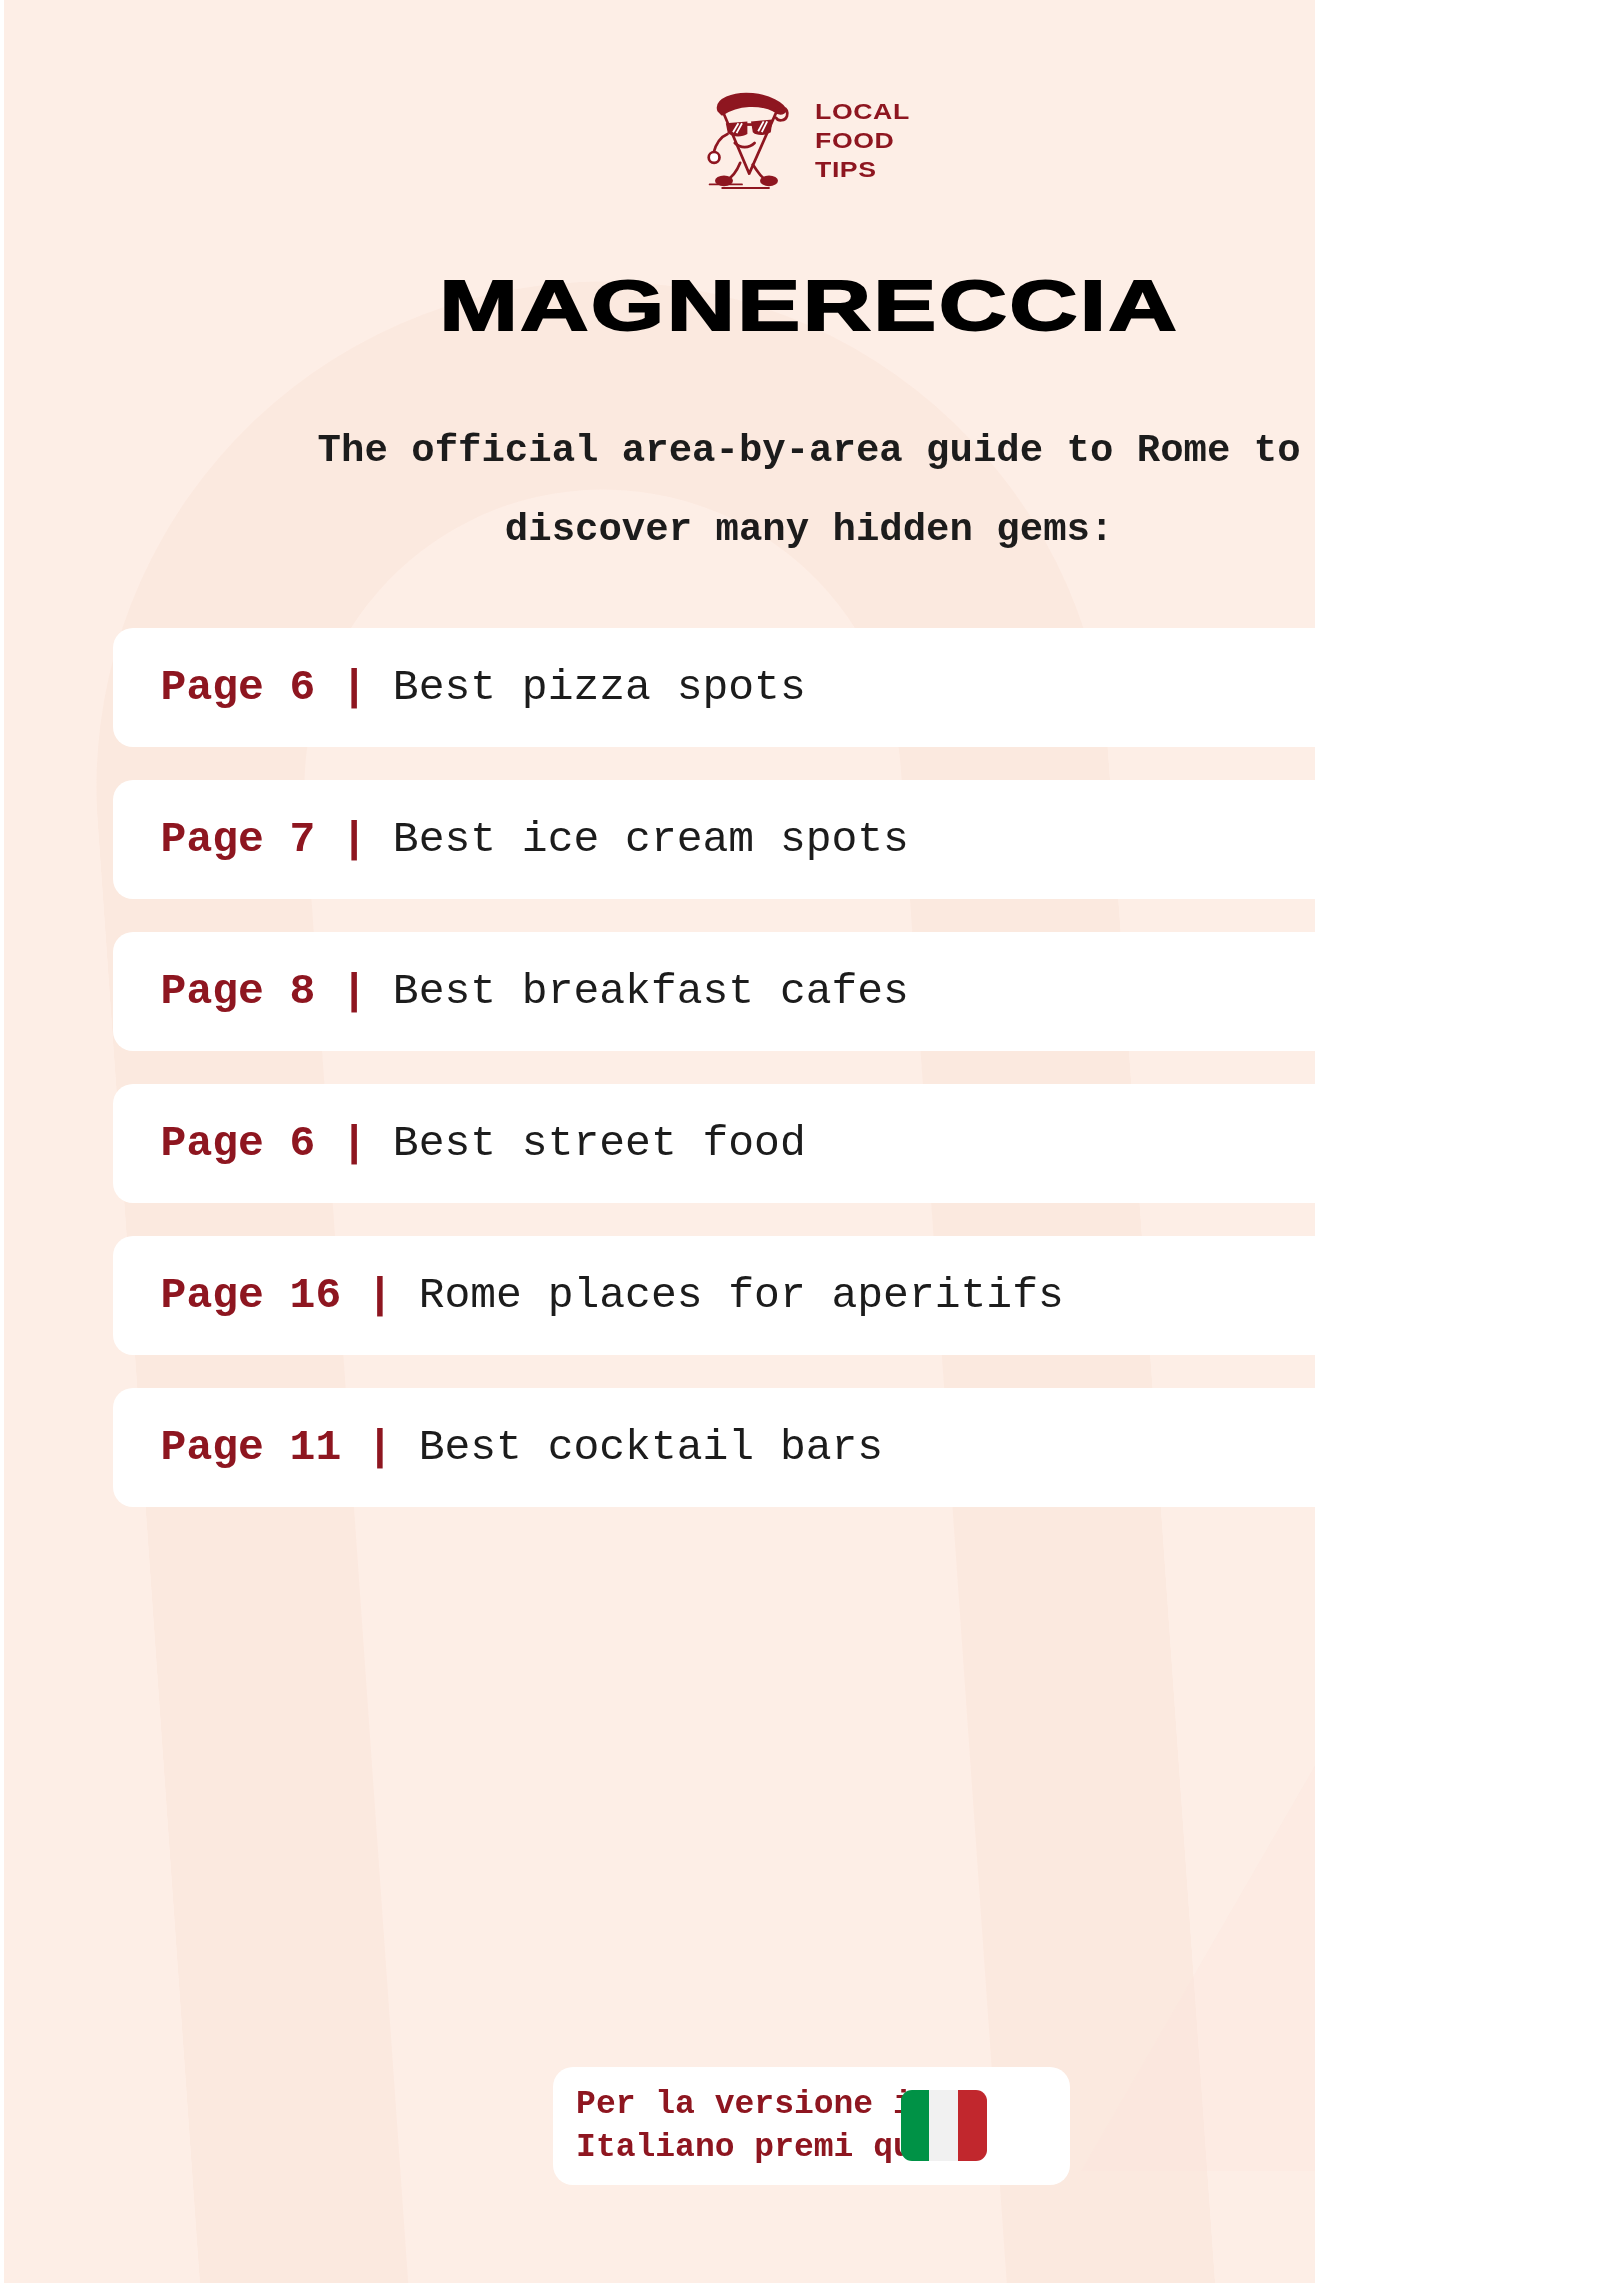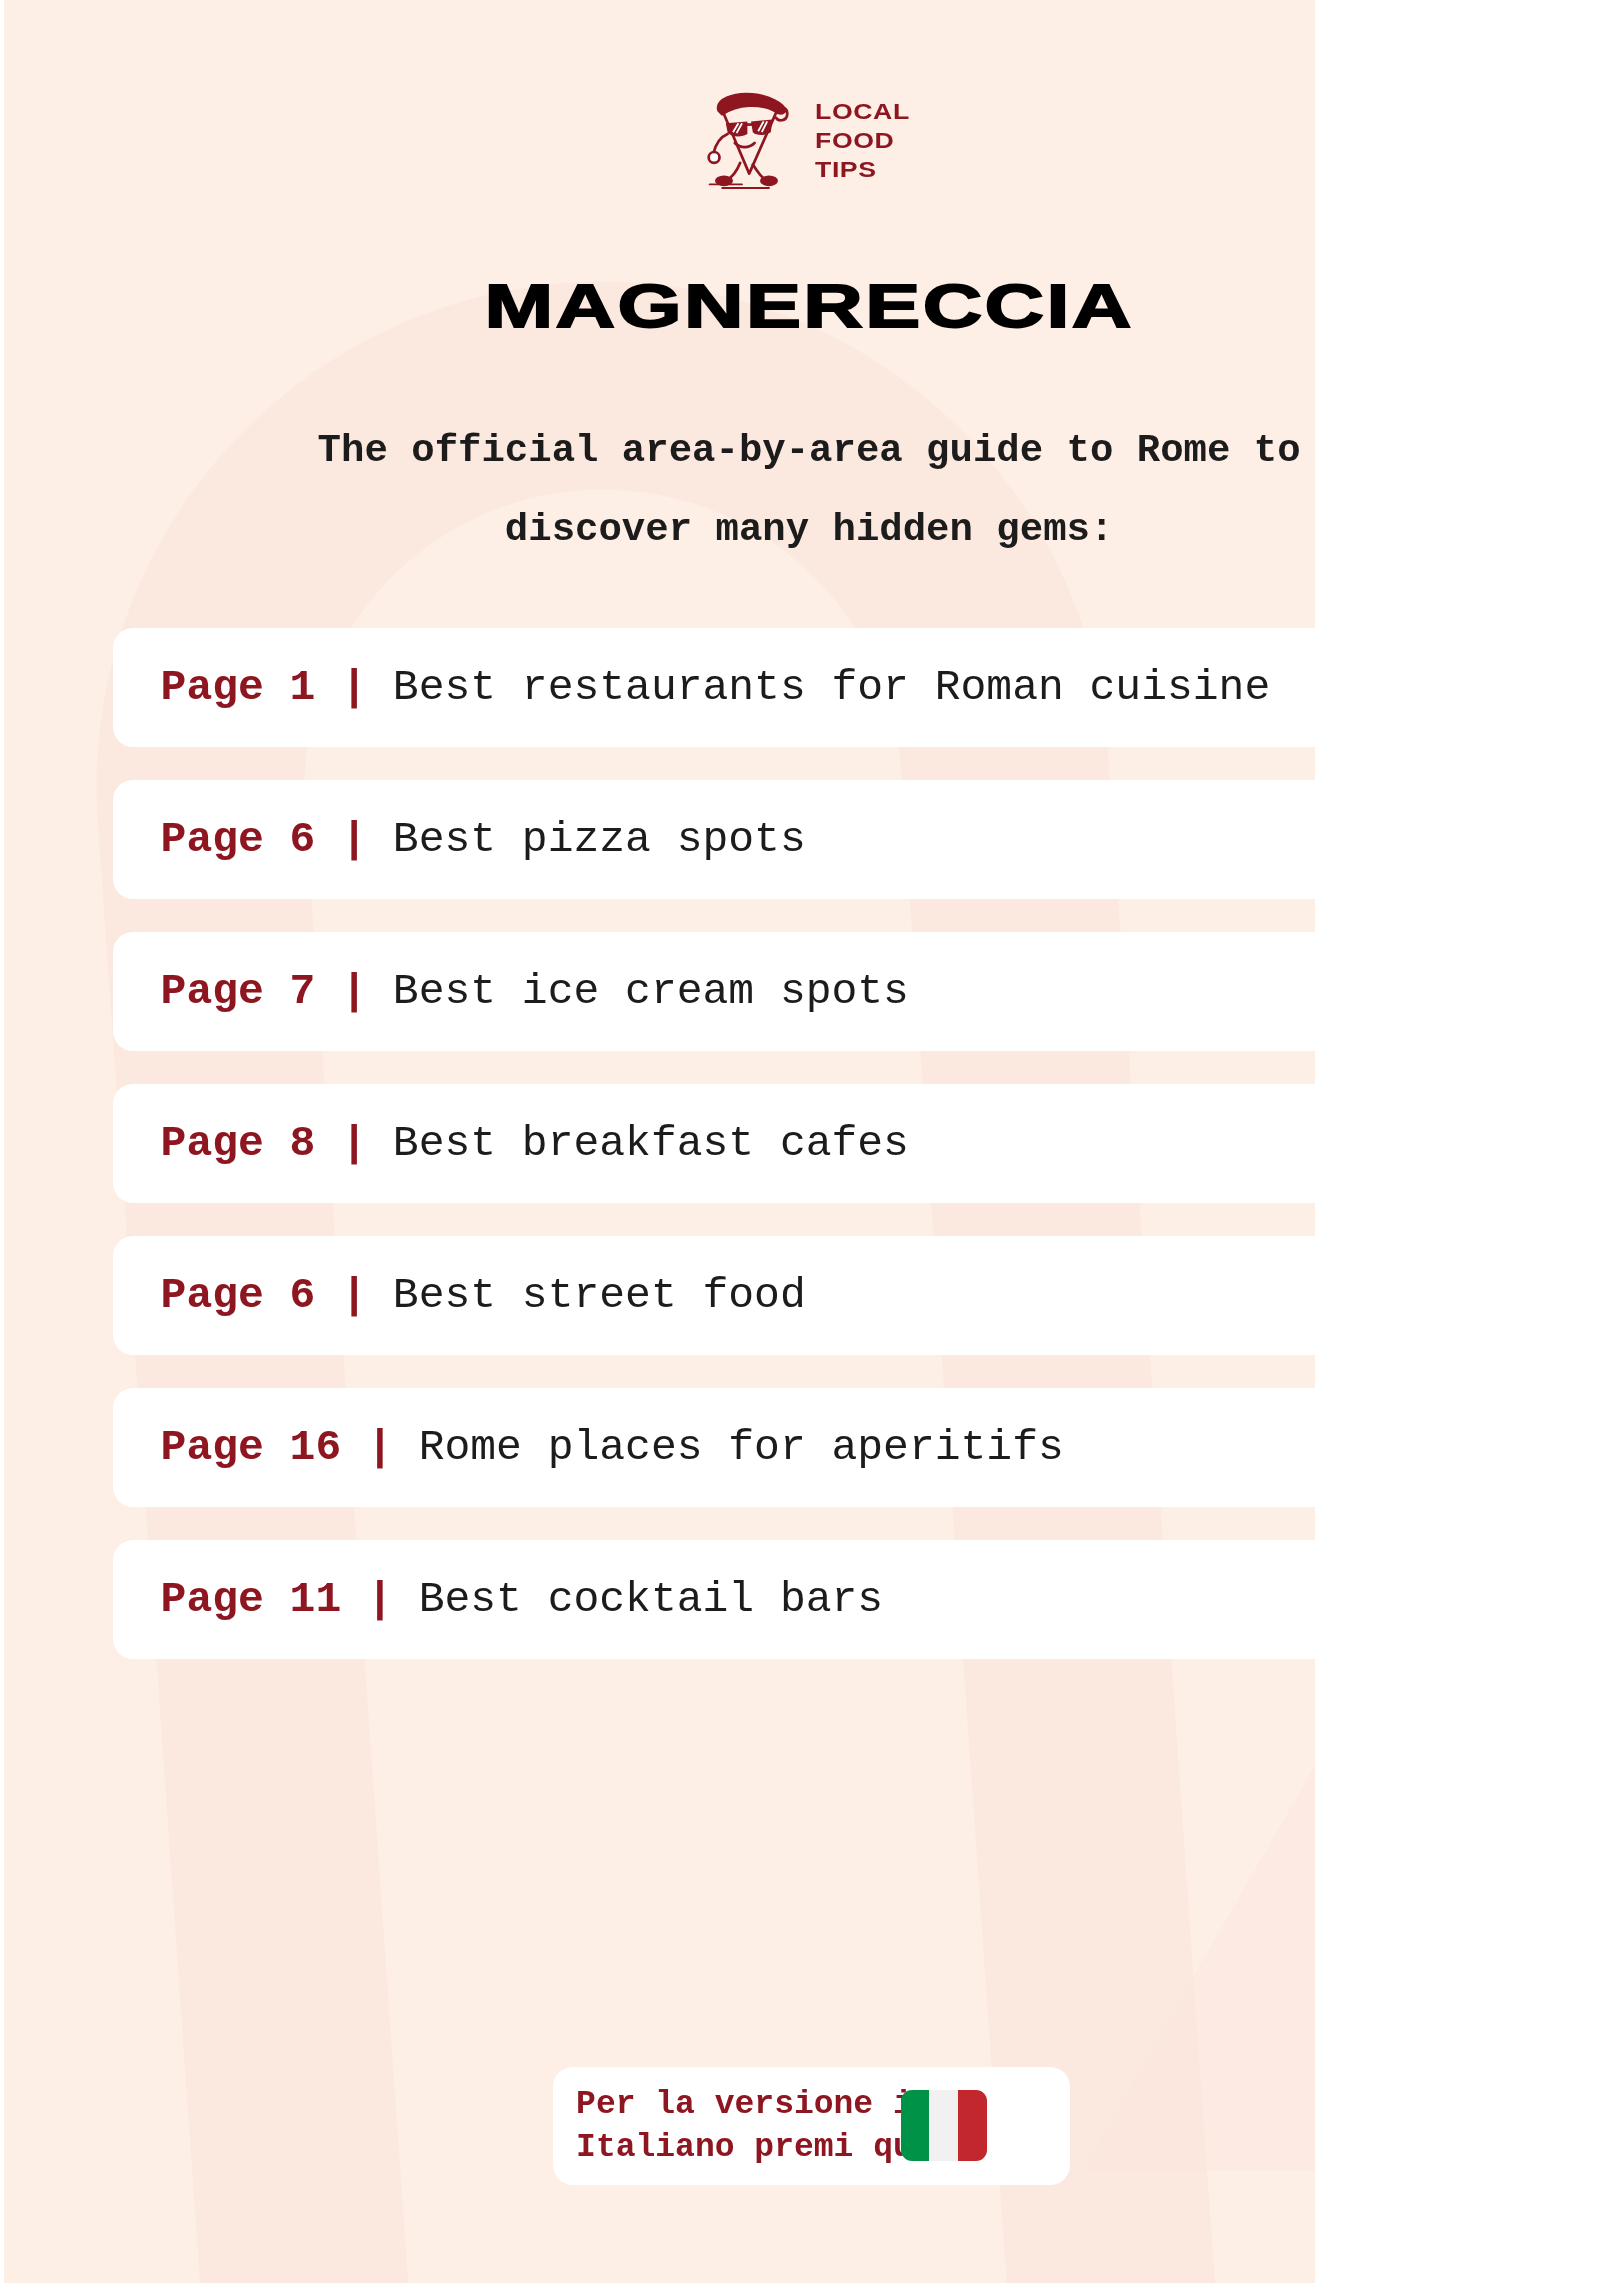--- a/index.html
+++ b/index.html
@@ -90,21 +90,21 @@
 
   
   .title {
     position: absolute;
     left: 0;
     width: 1611px;
     top: 251px;
     text-align: center;
     font-family: "Liberation Sans", sans-serif;
     font-weight: 700;
-    font-size: 62px;
+    font-size: 71px;
     line-height: 109px;
     color: #000000;
     letter-spacing: 1.8px;
   }
   .title span {
     display: inline-block;
     transform: scaleX(1.33);
     -webkit-text-stroke: 1.8px #000;
   }
 
@@ -249,23 +249,20 @@
     <span>MAGNERECCIA</span>
   </div>
 
   <div class="subtitle">
     <div>The official area-by-area guide to Rome to</div>
     <div>discover many hidden gems:</div>
   </div>
 
   <div class="list">
     <div class="card">
-      <span class="card-text"><span class="card-label">Page 1 | </span><span class="card-desc">Best restaurants for Roman cuisine</span></span>
-    </div>
-    <div class="card">
       <span class="card-text"><span class="card-label">Page 6 | </span><span class="card-desc">Best pizza spots</span></span>
     </div>
     <div class="card">
       <span class="card-text"><span class="card-label">Page 7 | </span><span class="card-desc">Best ice cream spots</span></span>
     </div>
     <div class="card">
       <span class="card-text"><span class="card-label">Page 8 | </span><span class="card-desc">Best breakfast cafes</span></span>
     </div>
     <div class="card">
       <span class="card-text"><span class="card-label">Page 6 | </span><span class="card-desc">Best street food</span></span>

